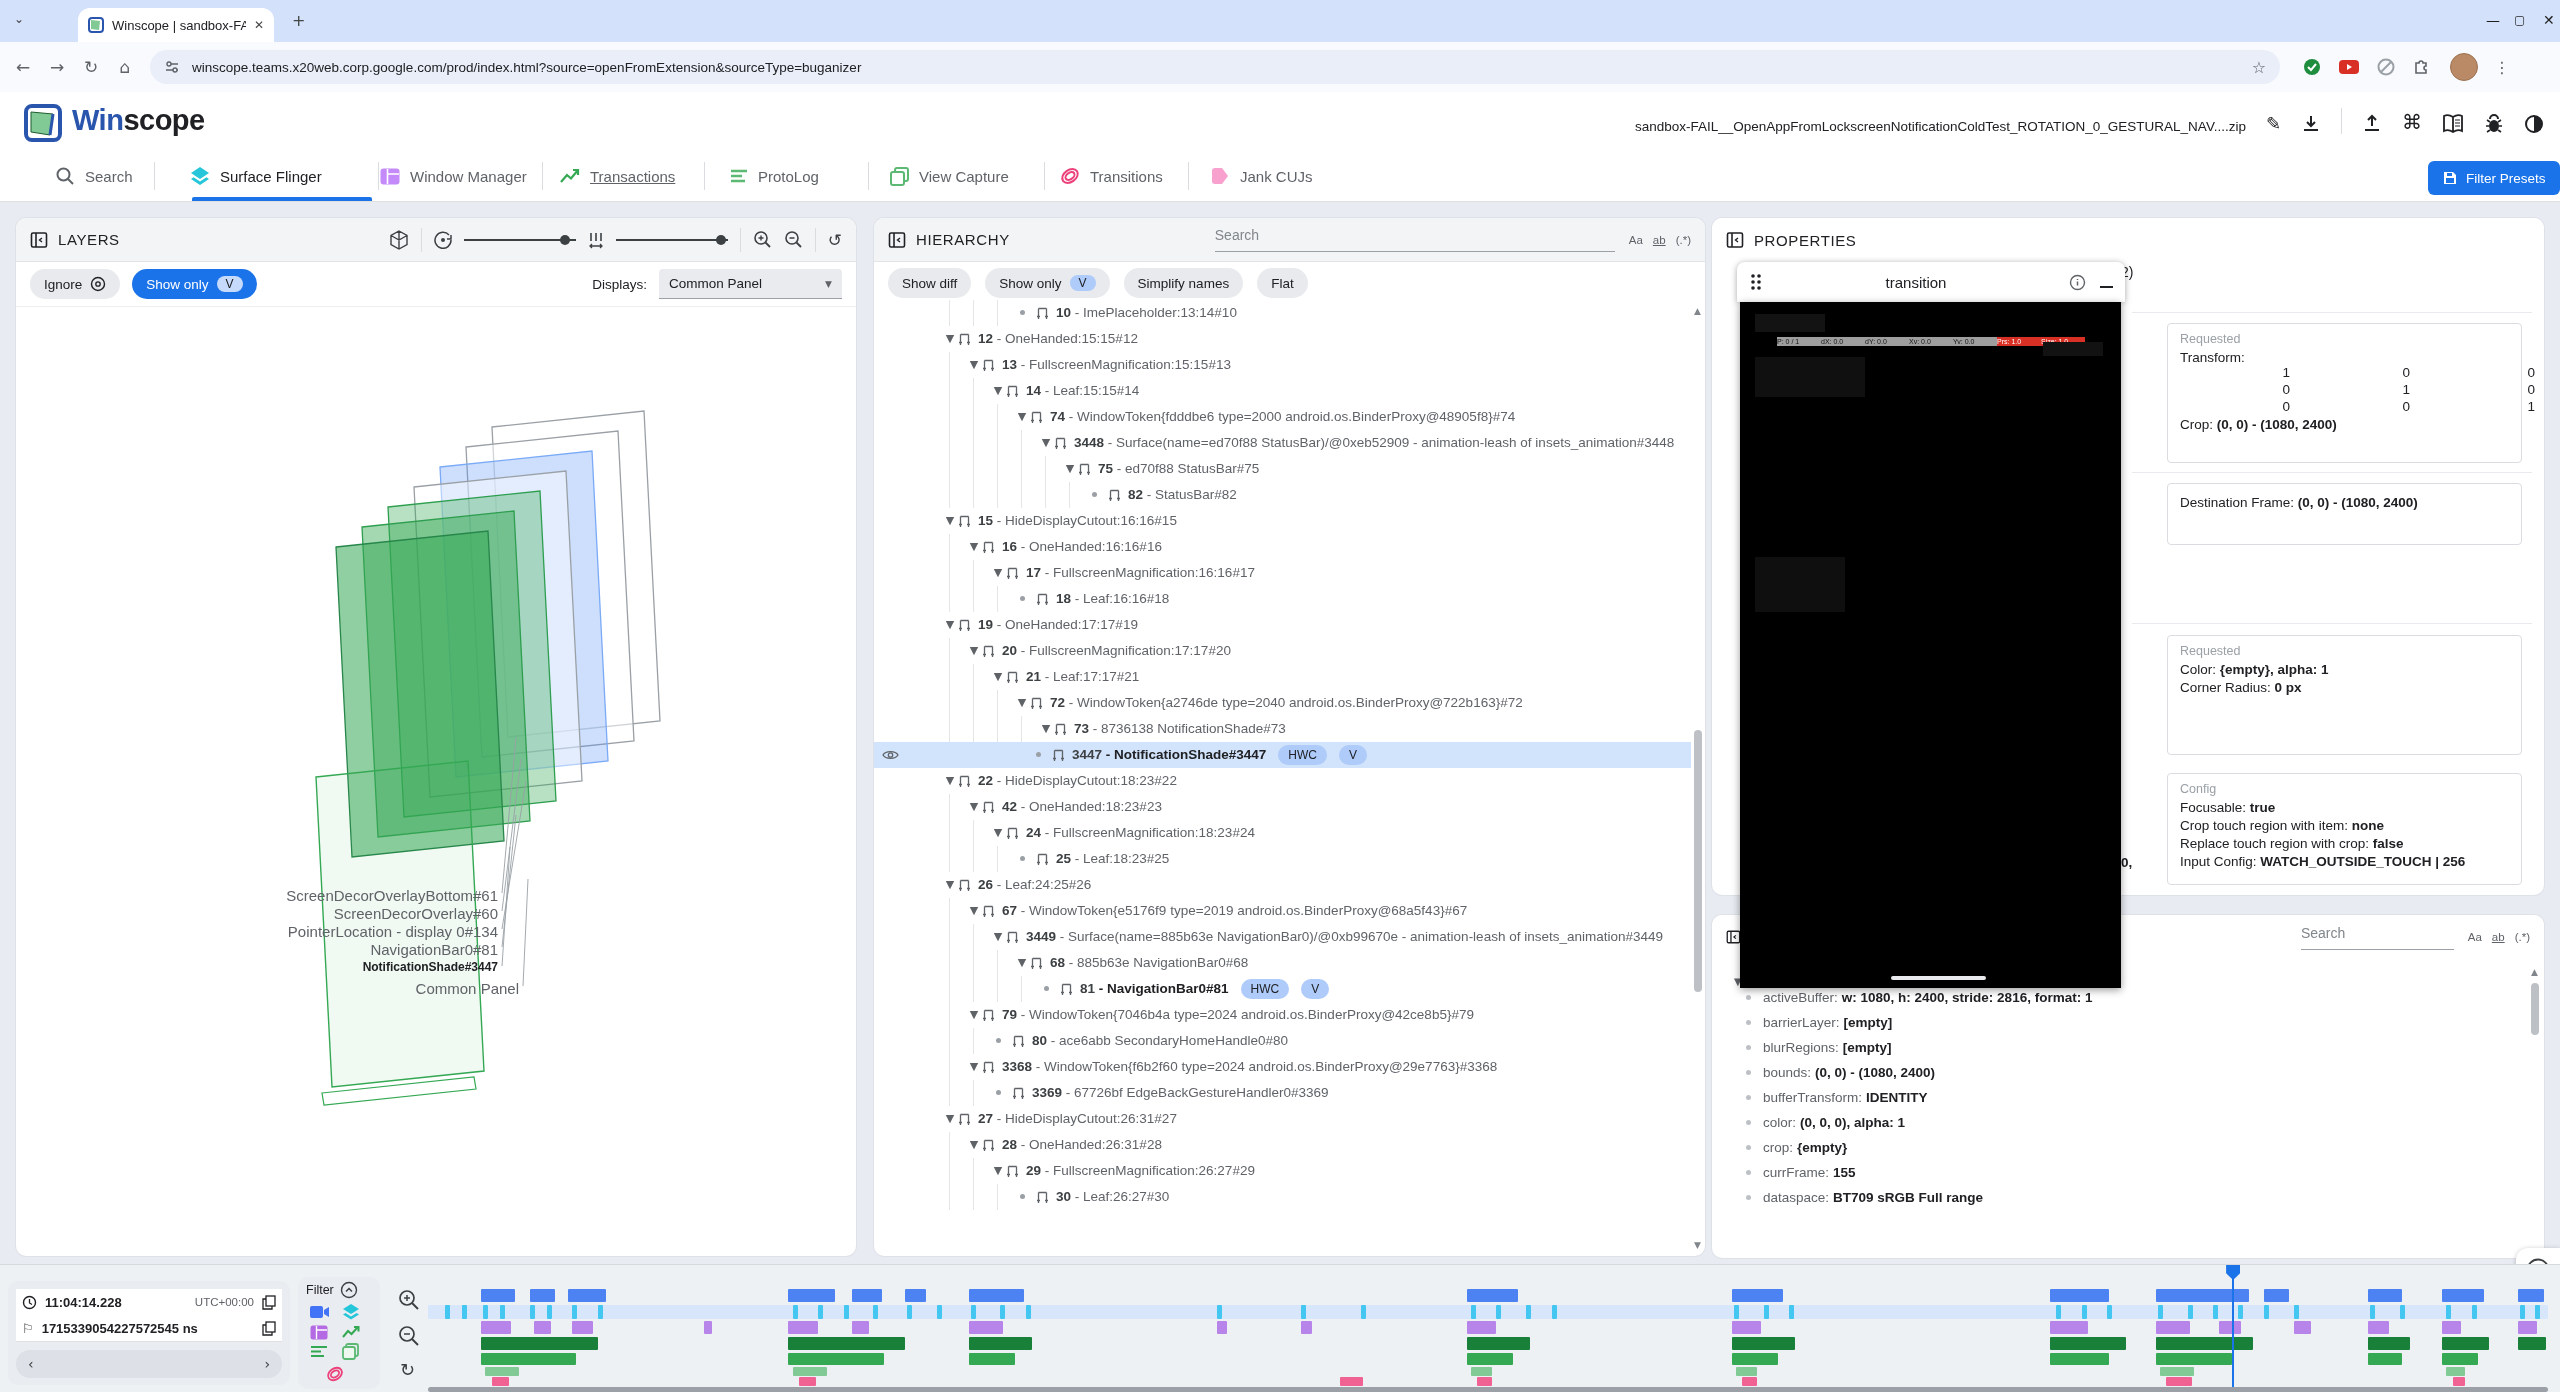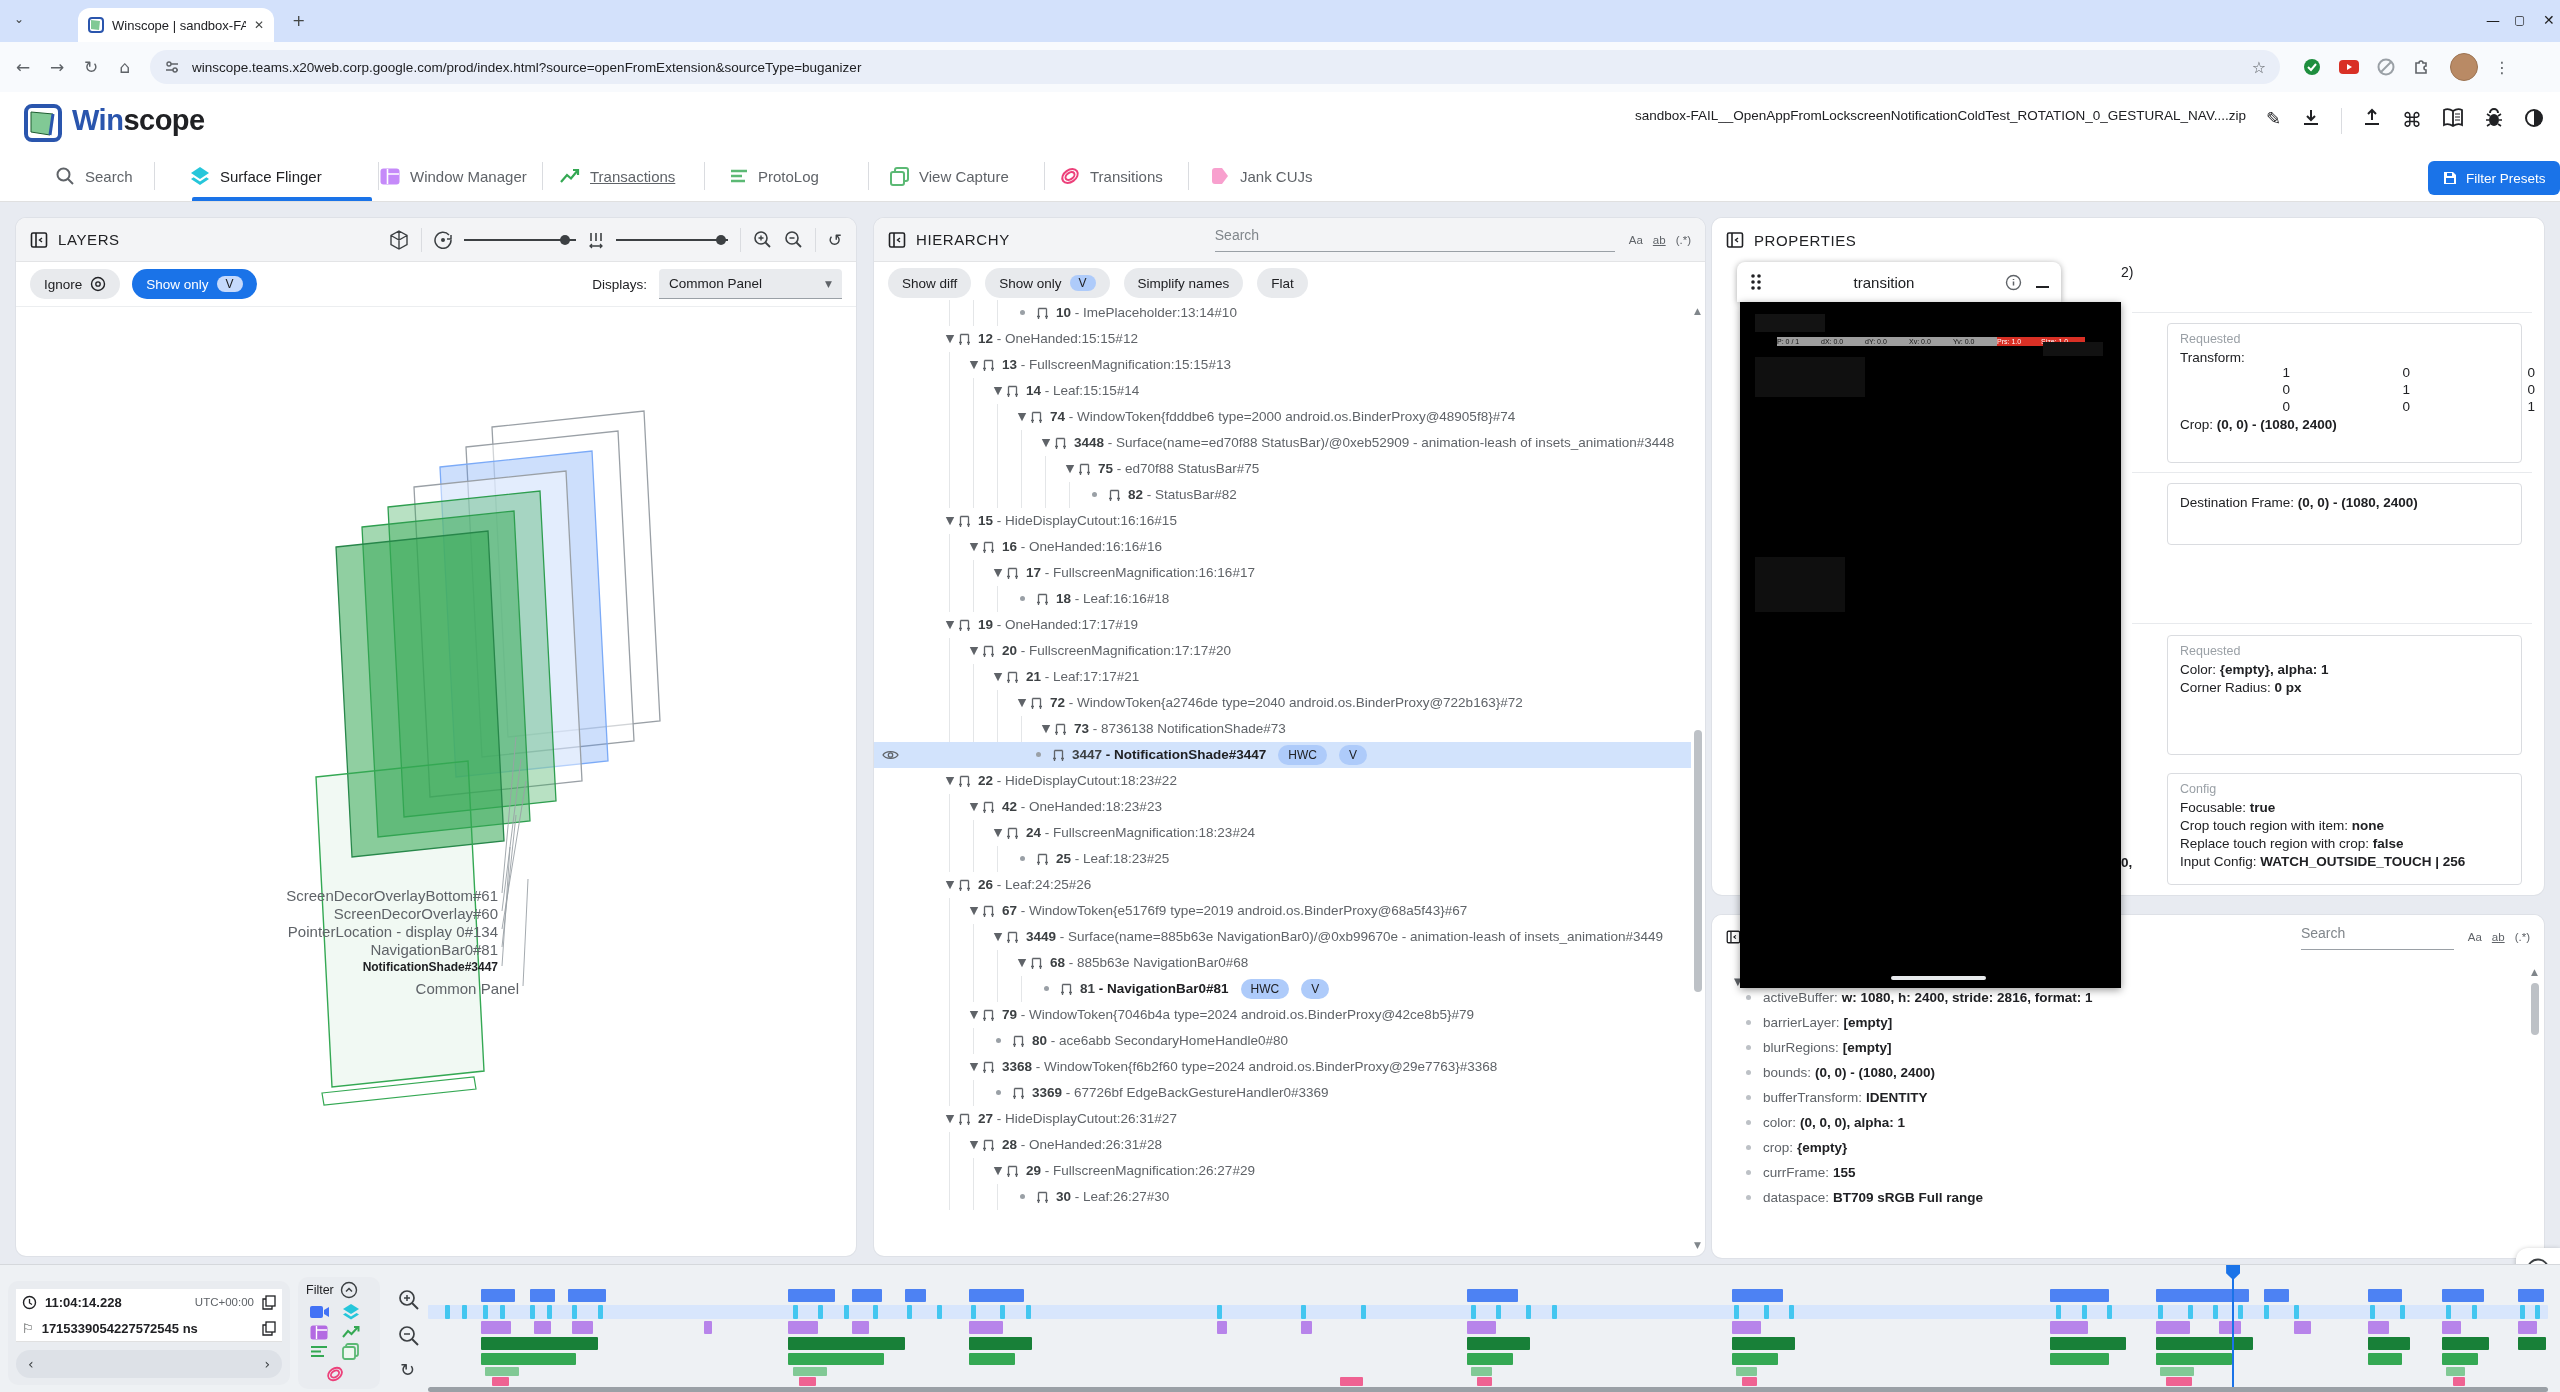--- a/index.html
+++ b/index.html
@@ -15,21 +15,21 @@
   .chrome-glyph{color:#444746;font-family:"DejaVu Sans",sans-serif;}
   .toolbar{left:0;top:42px;width:2560px;height:50px;background:#f8fafd;display:flex;align-items:center;}
   .tb-ic{width:34px;text-align:center;font-size:17px;color:#5f6368;cursor:pointer;font-family:"DejaVu Sans",sans-serif;}
   .urlpill{height:34px;background:#e9eef8;border-radius:17px;flex:0 0 auto;width:2130px;margin-left:8px;
     display:flex;align-items:center;padding:0 14px;box-sizing:border-box;font-size:13.5px;color:#202124;}
   .winctl{top:12px;font-size:14px;color:#1f1f1f;font-family:"DejaVu Sans",sans-serif;}
   
   .appheader{left:0;top:92px;width:2560px;height:60px;background:#fff;}
   .logo-text{font-size:29px;font-weight:bold;color:#202124;letter-spacing:-.5px;}
   .logo-text b{color:#2a55ad;}
-  .hdr-icons{display:flex;align-items:flex-start;gap:20px;color:#202124;}
+  .hdr-icons{display:flex;align-items:flex-end;gap:20px;color:#202124;}
   .file-name{font-size:13.5px;color:#202124;}
   .navrow{left:0;top:152px;width:2560px;height:49px;background:#fff;border-bottom:1px solid #e0e0e0;}
   .navitem{position:absolute;top:0;height:48px;display:flex;align-items:center;gap:10px;font-size:15px;color:#5f6368;cursor:pointer;}
   .navitem.active{color:#202124;}
   .nav-sep{position:absolute;top:10px;width:1px;height:28px;background:#dadce0;}
   .nav-underline{position:absolute;height:4px;background:#1a73e8;border-radius:2px 2px 0 0;}
   .btn-blue{background:#1a73e8;color:#fff;border:none;border-radius:6px;font-size:13.5px;
     display:flex;align-items:center;gap:8px;padding:17px 14px;height:32px;font-family:"Liberation Sans",sans-serif;cursor:pointer;}
   
   .panel{position:absolute;background:#fff;border-radius:10px;box-shadow:0 0 0 1px rgba(0,0,0,.04);overflow:hidden;}
@@ -937,21 +937,21 @@
         <div class="plrow">
           <span class="dot"></span>
           <span>dataspace:</span>
           <b>BT709 sRGB Full range</b>
         </div>
       </div>
     <span class="sarrow" style="right:6px;top:52px;">▲</span>
     <div class="scrollthumb" style="right:5px;top:68px;height:52px;"></div>
   </div>
 
-  <div class="abs ovl-bar" style="left:1737px;top:262px;width:324px;height:40px;">
+  <div class="abs ovl-bar" style="left:1737px;top:262px;width:388px;height:40px;">
     <svg width="14" height="20" viewBox="0 0 14 20">
       <g fill="#202124">
           <circle cx="4" cy="4" r="1.8"></circle>
           <circle cx="10" cy="4" r="1.8"></circle>
           <circle cx="4" cy="10" r="1.8"></circle>
           <circle cx="10" cy="10" r="1.8"></circle>
           <circle cx="4" cy="16" r="1.8"></circle>
           <circle cx="10" cy="16" r="1.8"></circle>
         </g>
     </svg>

